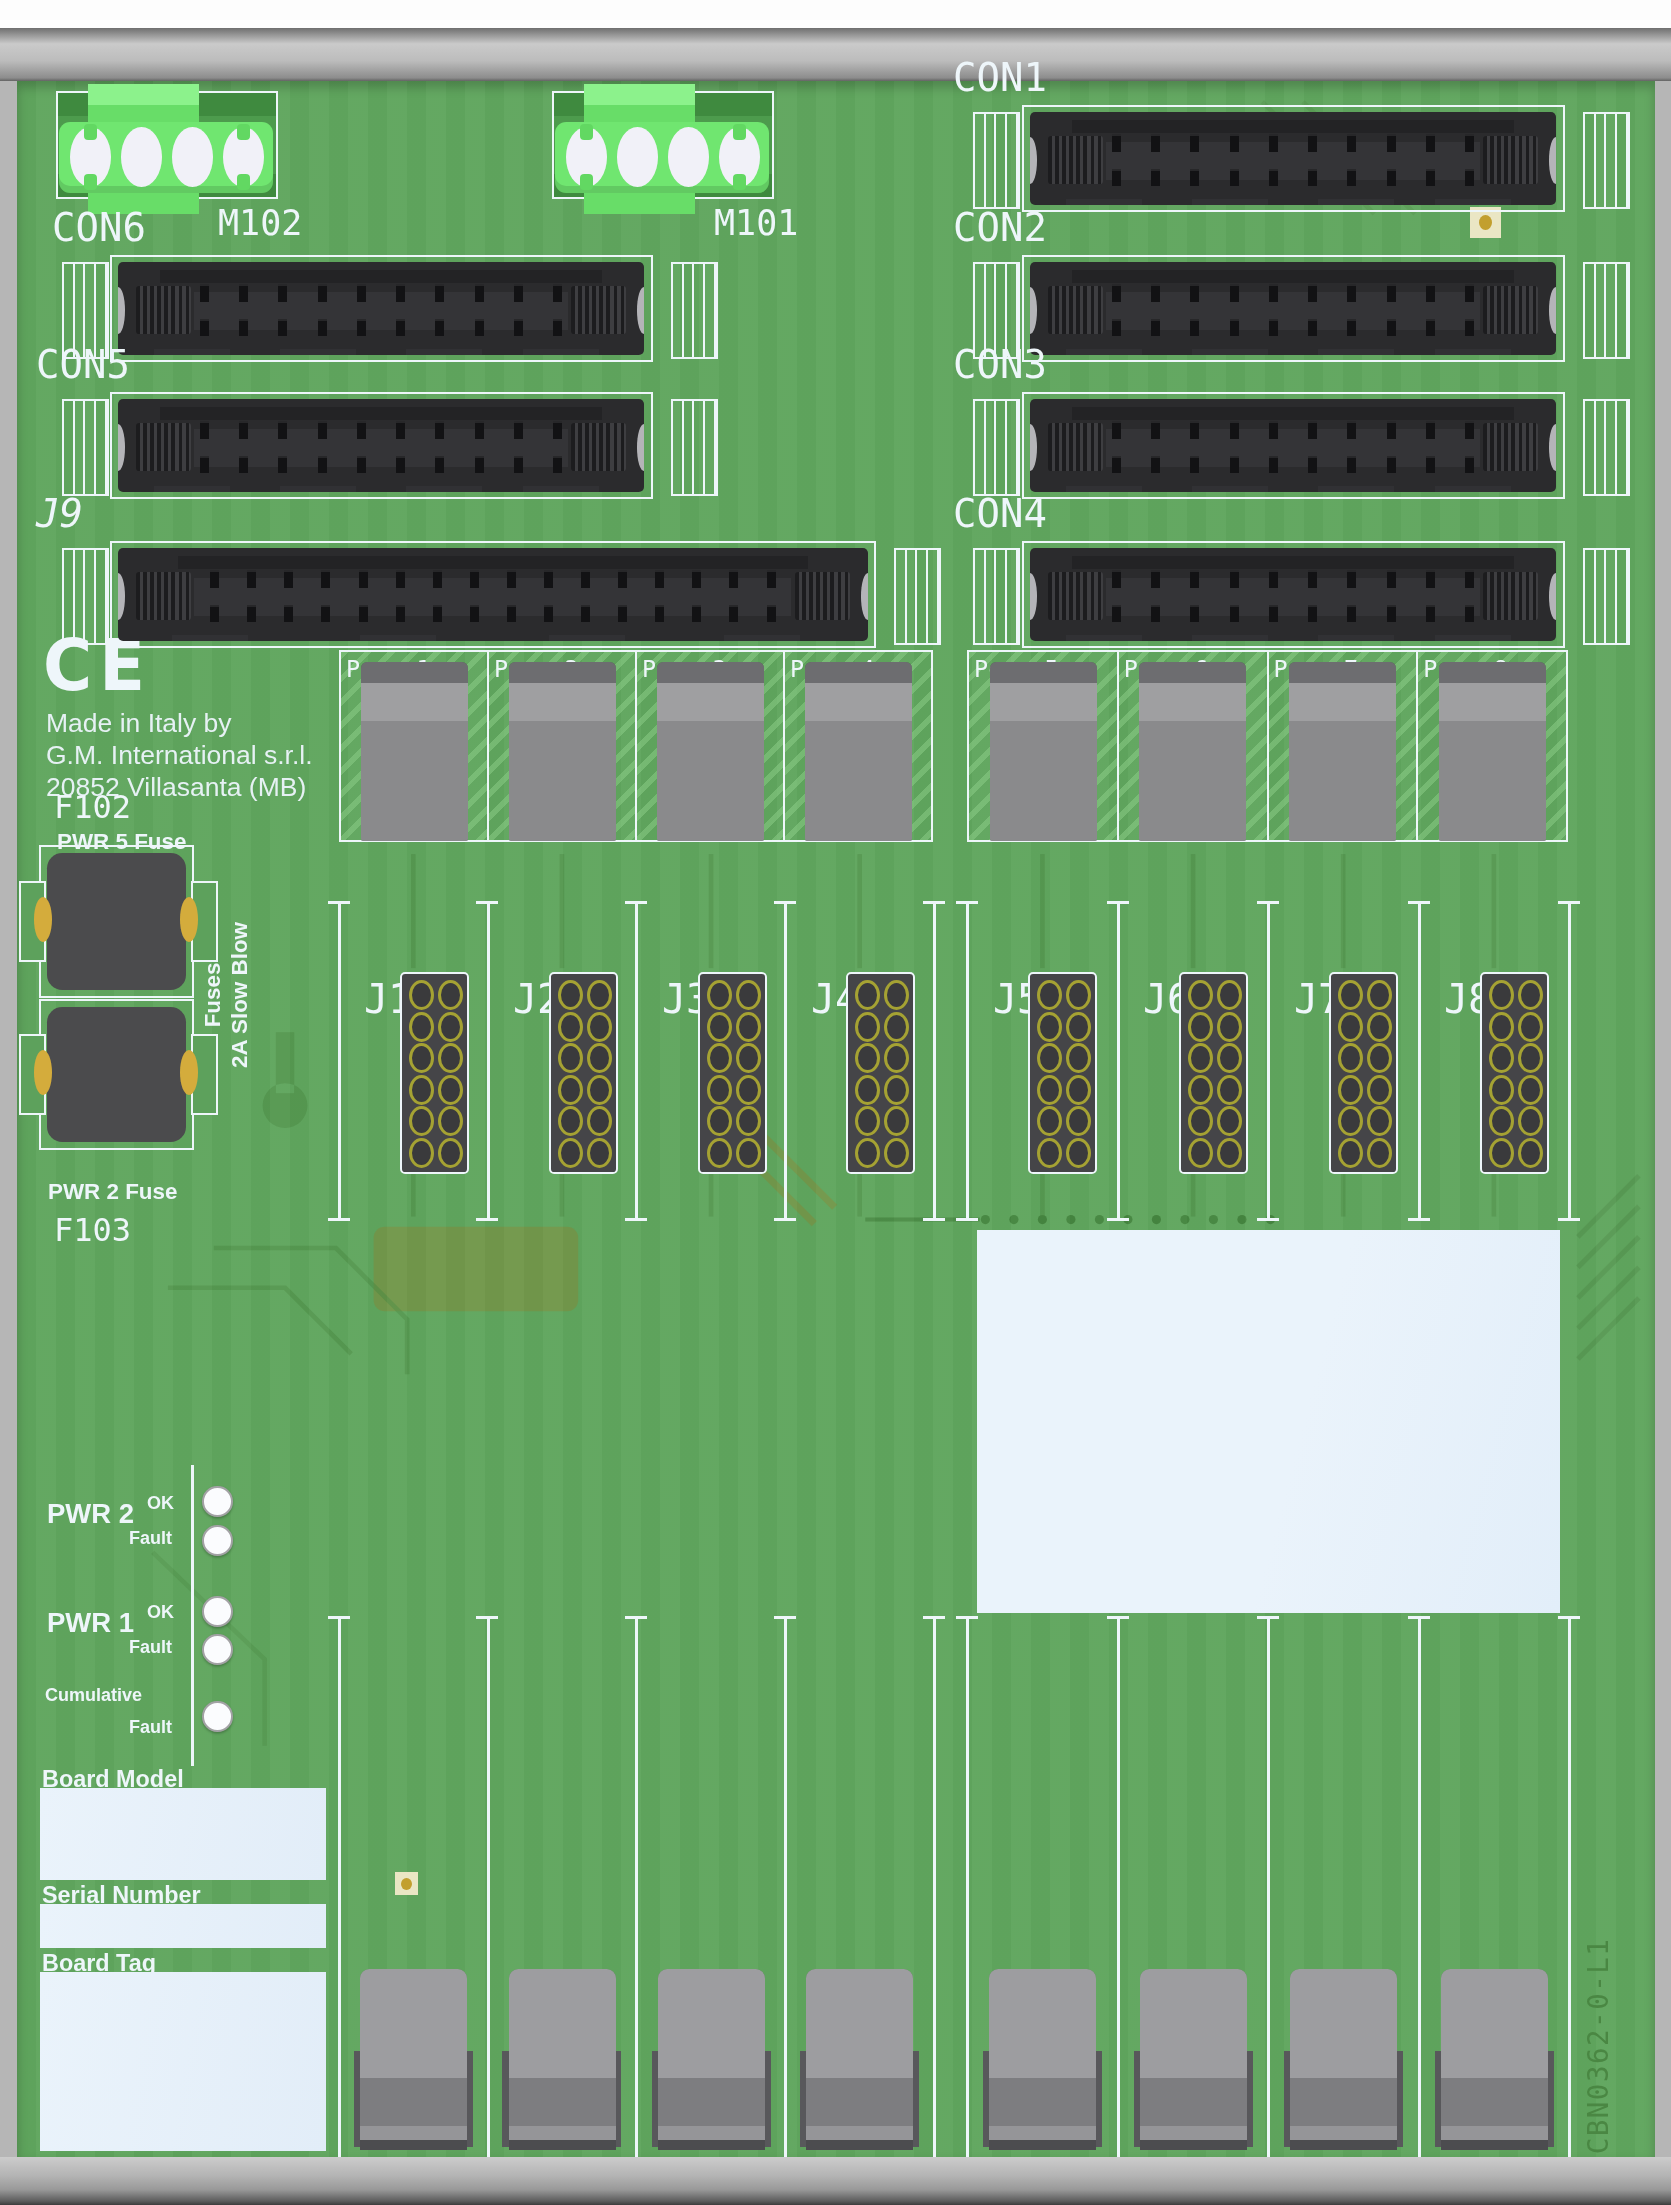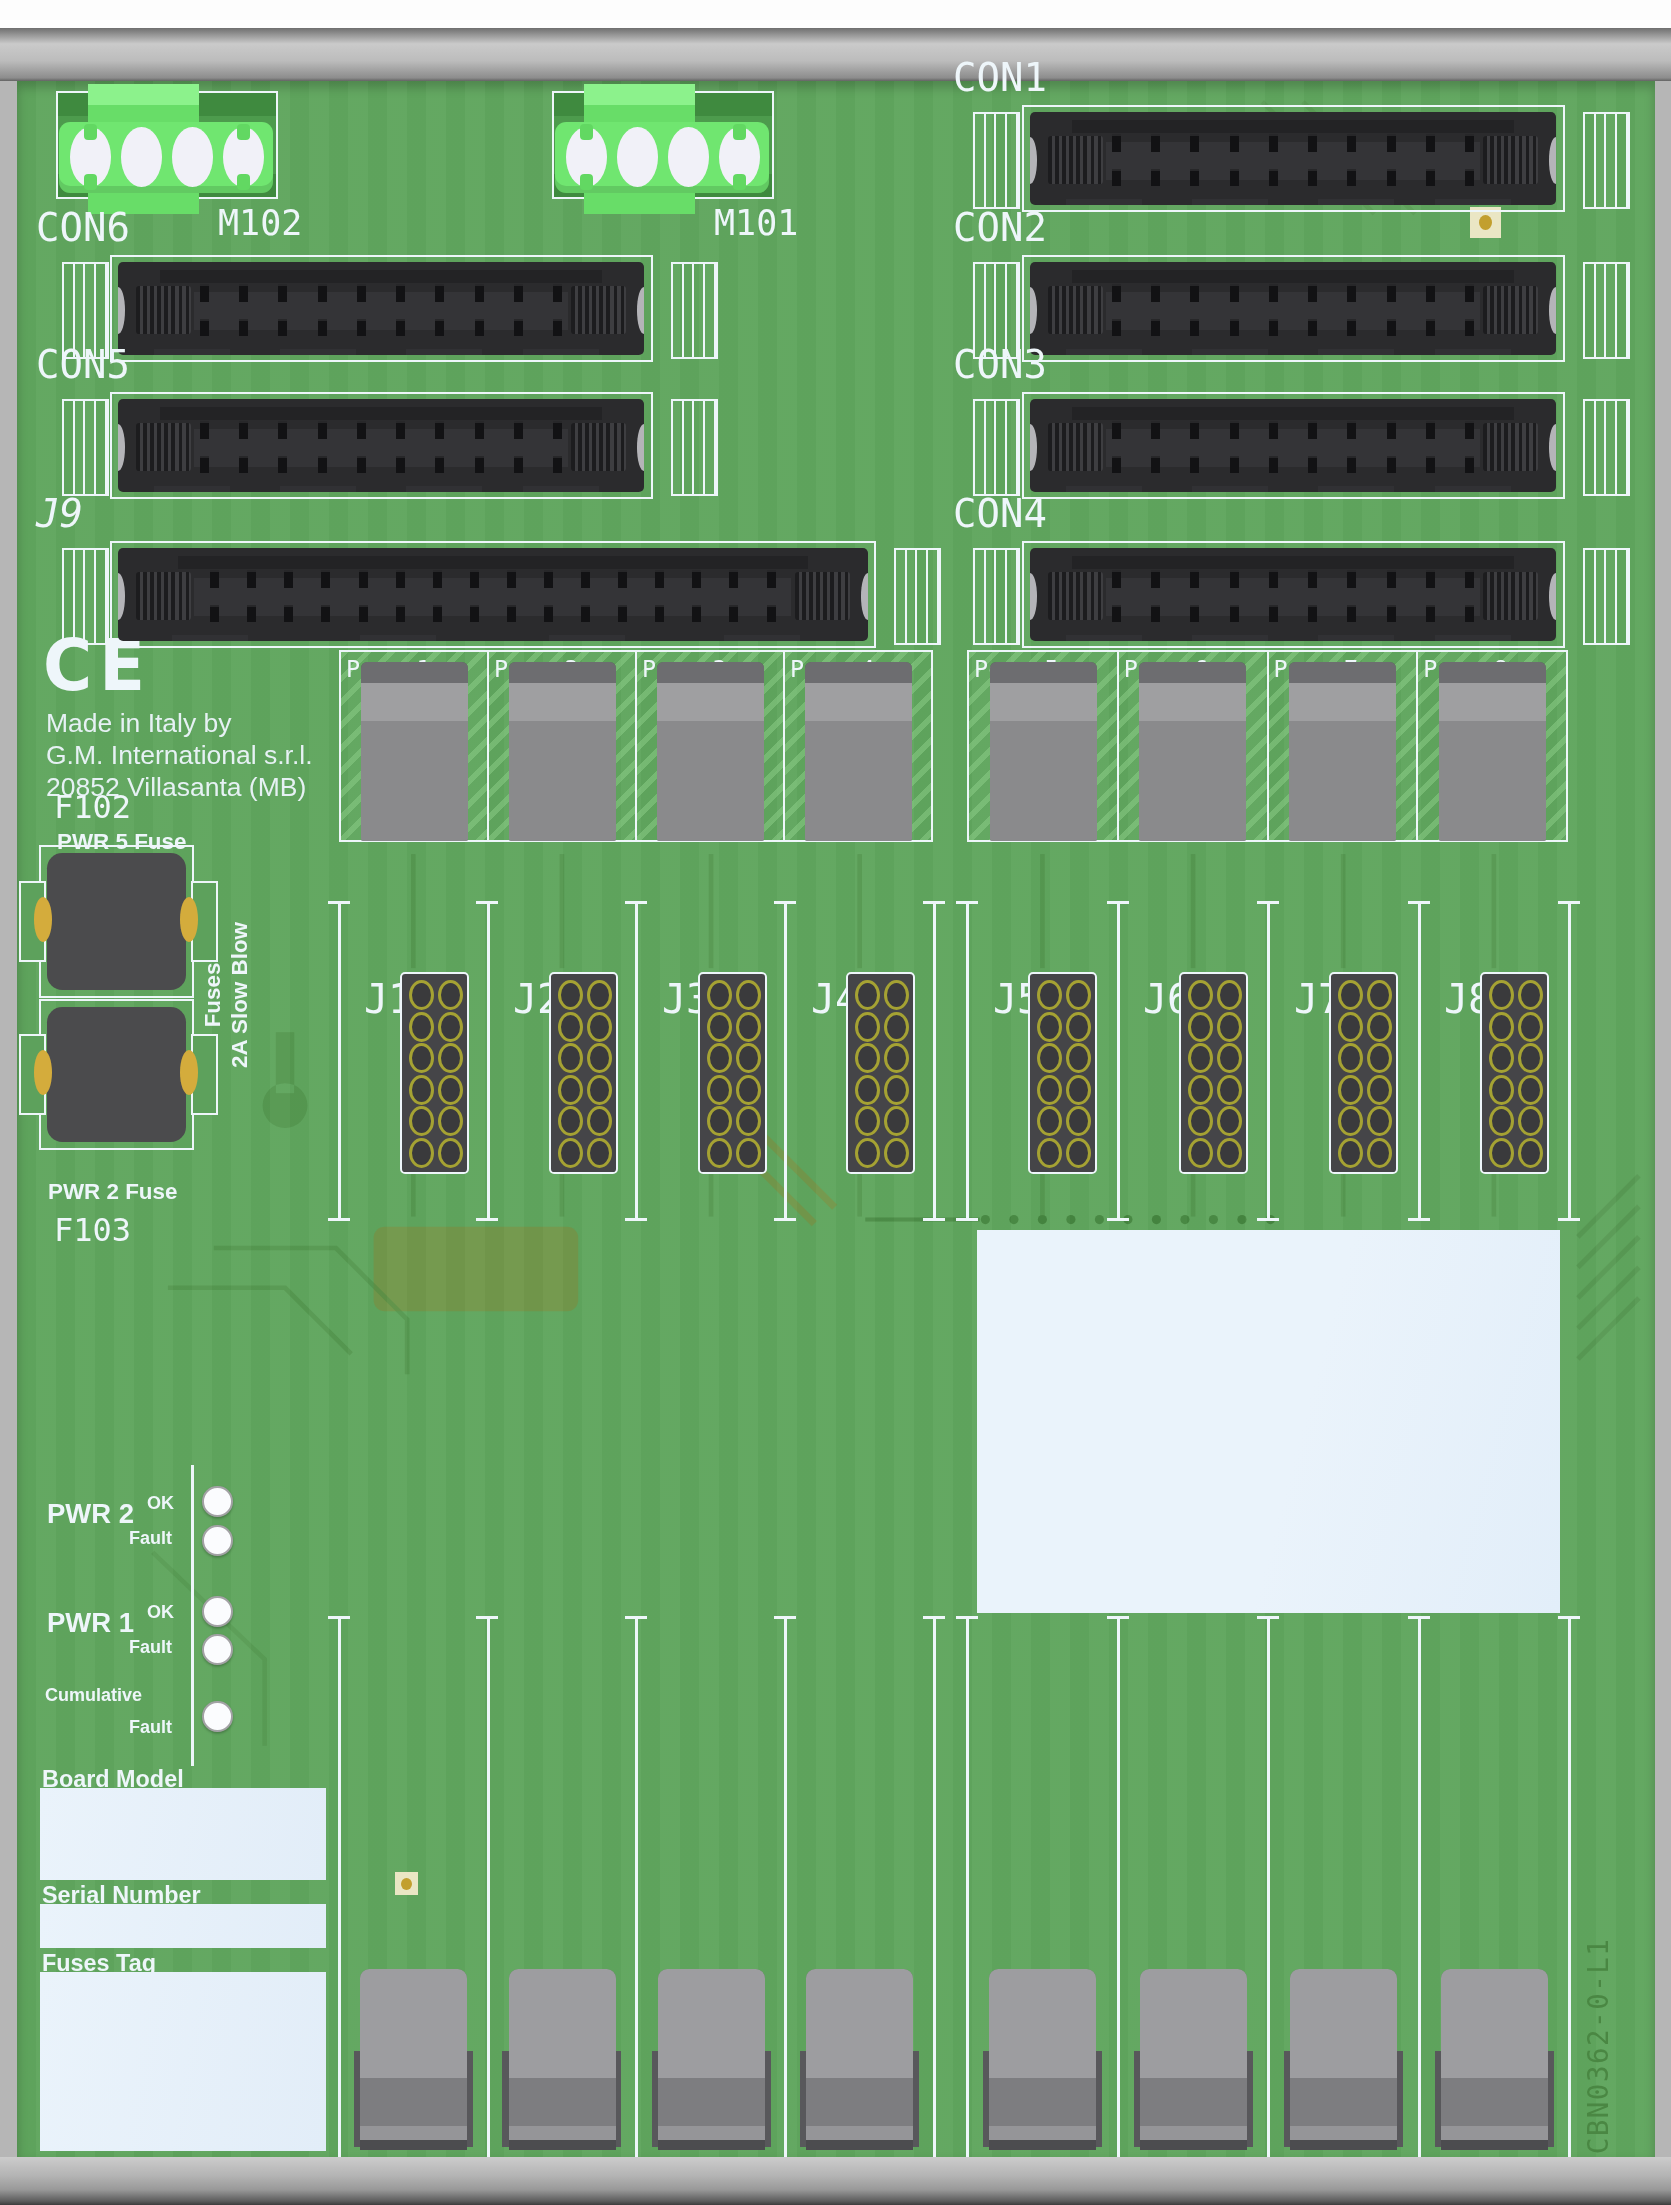--- a/index.html
+++ b/index.html
@@ -181,21 +181,21 @@
   <div class="ledlbl" style="left:129px;top:1638px;">Fault</div>
   <div class="led" style="left:202px;top:1634px;"></div>
   <div class="ledlbl" style="left:45px;top:1686px;">Cumulative</div>
   <div class="ledlbl" style="left:129px;top:1718px;">Fault</div>
   <div class="led" style="left:202px;top:1701px;"></div>
 
   <div class="abs sans silk" style="left:42px;top:1766px;font-size:23.4px;">Board Model</div>
   <div class="infobox" style="top:1788px;height:92px;"></div>
   <div class="abs sans silk" style="left:42px;top:1882px;font-size:23.4px;">Serial Number</div>
   <div class="infobox" style="top:1904px;height:44px;"></div>
-  <div class="abs sans silk" style="left:42px;top:1950px;font-size:23.4px;">Fuses Tag</div>
+  <div class="abs sans silk" style="left:42px;top:1950px;font-size:23.4px;">Board Tag</div>
   <div class="infobox" style="top:1972px;height:179px;"></div>
 
   <div class="biglabel"></div>
 
   <div class="fid" style="left:1470px;top:207px;width:31px;height:31px;">
     <i style="left:8.7px;top:8.1px;width:13.2px;height:15.3px;"></i>
     </div>
   <div class="fid" style="left:395px;top:1872px;width:23.4px;height:23.4px;">
     <i style="left:6.1px;top:5.6px;width:11.2px;height:12.2px;"></i>
     </div>
@@ -390,21 +390,21 @@
         <div class="pin" style="position: absolute; left: 317px; top: 57px;"></div>
         <div class="pin" style="position: absolute; left: 357px; top: 57px;"></div>
         <div class="pin" style="position: absolute; left: 396px; top: 57px;"></div>
         <div class="pin" style="position: absolute; left: 435px; top: 57px;"></div>
         <div class="bottab" style="position: absolute; left: 36px;"></div>
         <div class="bottab" style="position: absolute; left: 162px;"></div>
         <div class="bottab" style="position: absolute; left: 288px;"></div>
         <div class="bottab" style="position: absolute; left: 405px;"></div>
       </div>
     </div>
-    <div class="con-label" style="position: absolute; left: 36px; top: 208px;">CON6</div>
+    <div class="con-label" style="position: absolute; left: 52px; top: 208px;">CON6</div>
     <div class="hatch" style="position: absolute; left: 62px; top: 262px;"></div>
     <div class="hatch" style="position: absolute; left: 671px; top: 262px;"></div>
     <div class="idc-outline" style="position: absolute; left: 110px; top: 255px; width: 539px; height: 103px;">
       <div class="idc-body" style="position: absolute; width: 526px;">
         <div class="toptab" style="position: absolute; left: 10px;"></div>
         <div class="toptab" style="position: absolute; left: 101px;"></div>
         <div class="toptab" style="position: absolute; left: 282px;"></div>
         <div class="toptab" style="position: absolute; left: 468px;"></div>
         <div class="idc-topstrip" style="position: absolute;"></div>
         <div class="idc-midband" style="position: absolute; left: 76px; width: 374px;"></div>

